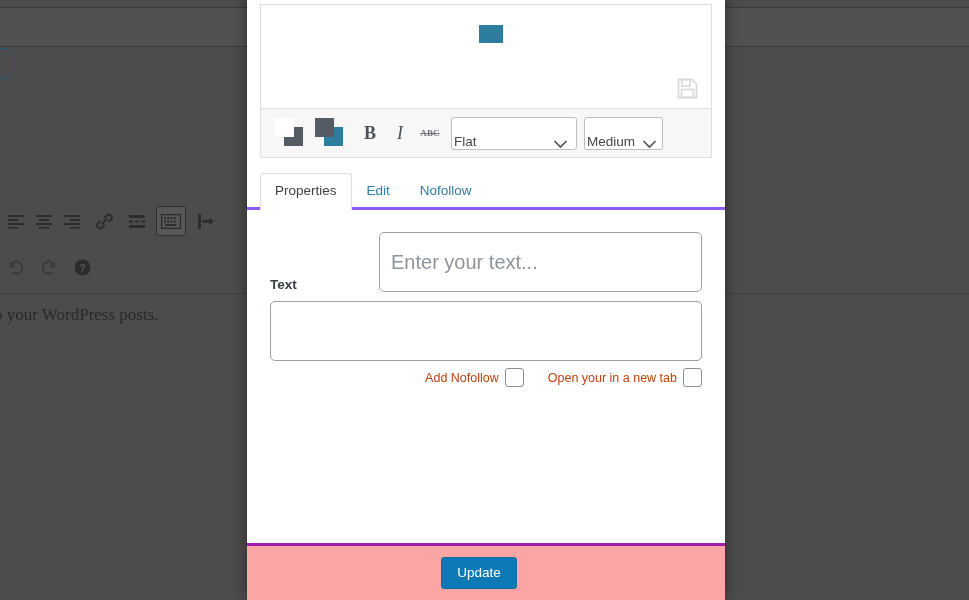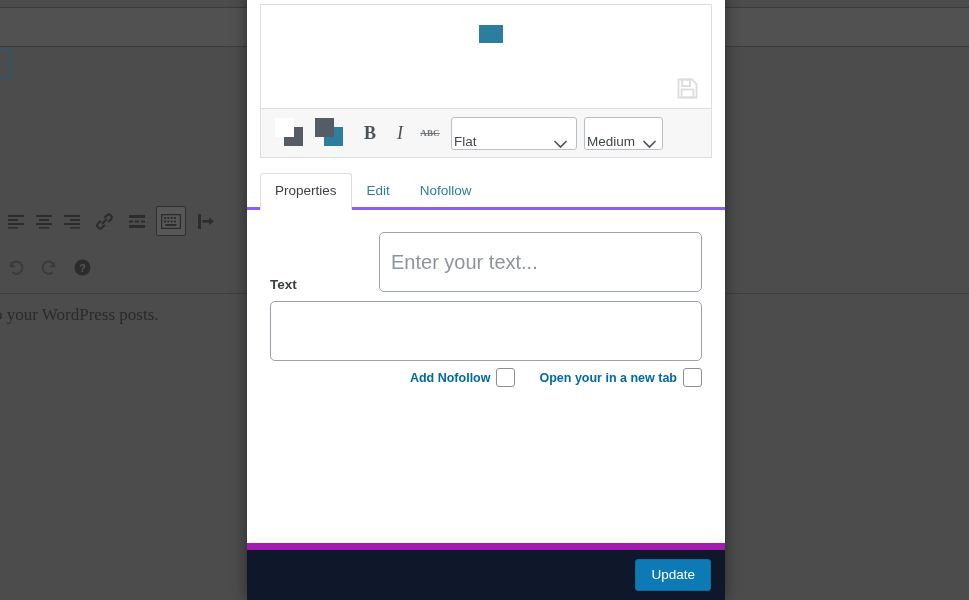--- a/index.html
+++ b/index.html
@@ -281,43 +281,43 @@
     outline: none;
   }
   .finput::placeholder { color: #8d949b; }
   .checkrow {
     margin-top: 7px;
     display: flex;
     align-items: center;
     justify-content: flex-end;
     gap: 6px;
     font-size: 12.5px;
-    font-weight: bold;
-    color: #0369a1;
+    font-weight: normal;
+    color: #c2410c;
   }
   .checkrow .cb {
     width: 17px;
     height: 17px;
     border: 1px solid #8a9096;
     border-radius: 3px;
     background: #ffffff;
     cursor: pointer;
     flex: 0 0 auto;
   }
   .checkrow .gap { width: 12px; }
 
   
   .modal-footer {
     flex: 0 0 auto;
     height: 57px;
-    border-top: 7px solid #a21caf;
-    background: #0f172a;
-    display: flex;
-    align-items: center;
-    justify-content: flex-end;
+    border-top: 3px solid #a21caf;
+    background: #fca5a5;
+    display: flex;
+    align-items: center;
+    justify-content: center;
     padding-right: 14px;
     box-sizing: border-box;
   }
   .update-btn {
     background: #0d7ab5;
     color: #ffffff;
     font-size: 13.5px;
     border: 1px solid #0b6e9f;
     border-radius: 3px;
     padding: 8px 15px;

